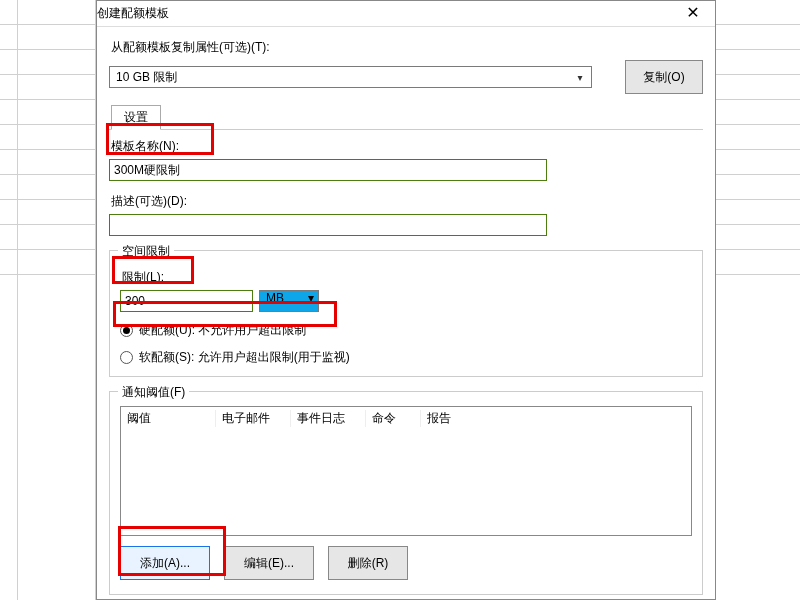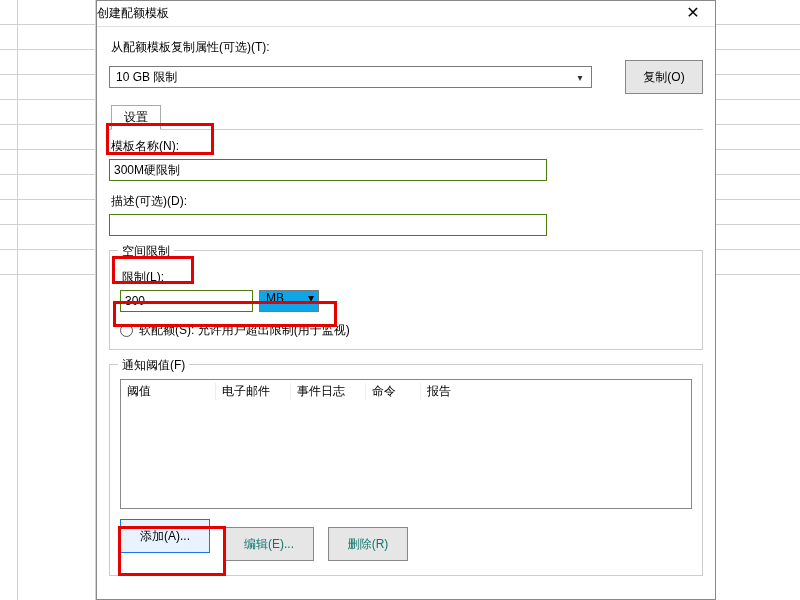--- a/index.html
+++ b/index.html
@@ -81,21 +81,21 @@
       height: 34px;
       min-width: 78px;
       padding: 0 10px;
       border: 1px solid #888;
       background: #e6e6e6;
       display: inline-flex;
       align-items: center;
       justify-content: center;
       cursor: pointer;
     }
-    .btn.disabled { color: #0f766e; margin-top: 8px; }
+    .btn.disabled { color: #000000; }
     .tab {
       display: inline-block;
       border: 1px solid #aaa;
       border-bottom: 1px solid #fff;
       padding: 3px 12px 3px 12px;
       background: #fff;
       position: relative;
       top: 1px;
       margin-left: 2px;
     }
@@ -249,20 +249,24 @@
         <div class="small-input-wrap">
           <input class="text-input" value="300" style="">
         </div>
         <div class="unit-select">
           <span>MB</span>
           <span class="chev">▾</span>
         </div>
       </div>
 
       <div class="radio-row">
+        <span class="radio checked"></span>
+        <span>硬配额(U): 不允许用户超出限制</span>
+      </div>
+      <div class="radio-row">
         <span class="radio"></span>
         <span>软配额(S): 允许用户超出限制(用于监视)</span>
       </div>
     </div>
 
     <div class="fieldset" style="padding-bottom:14px">
       <span class="legend">通知阈值(F)</span>
 
       <div class="table-area">
         <div class="table-header">

